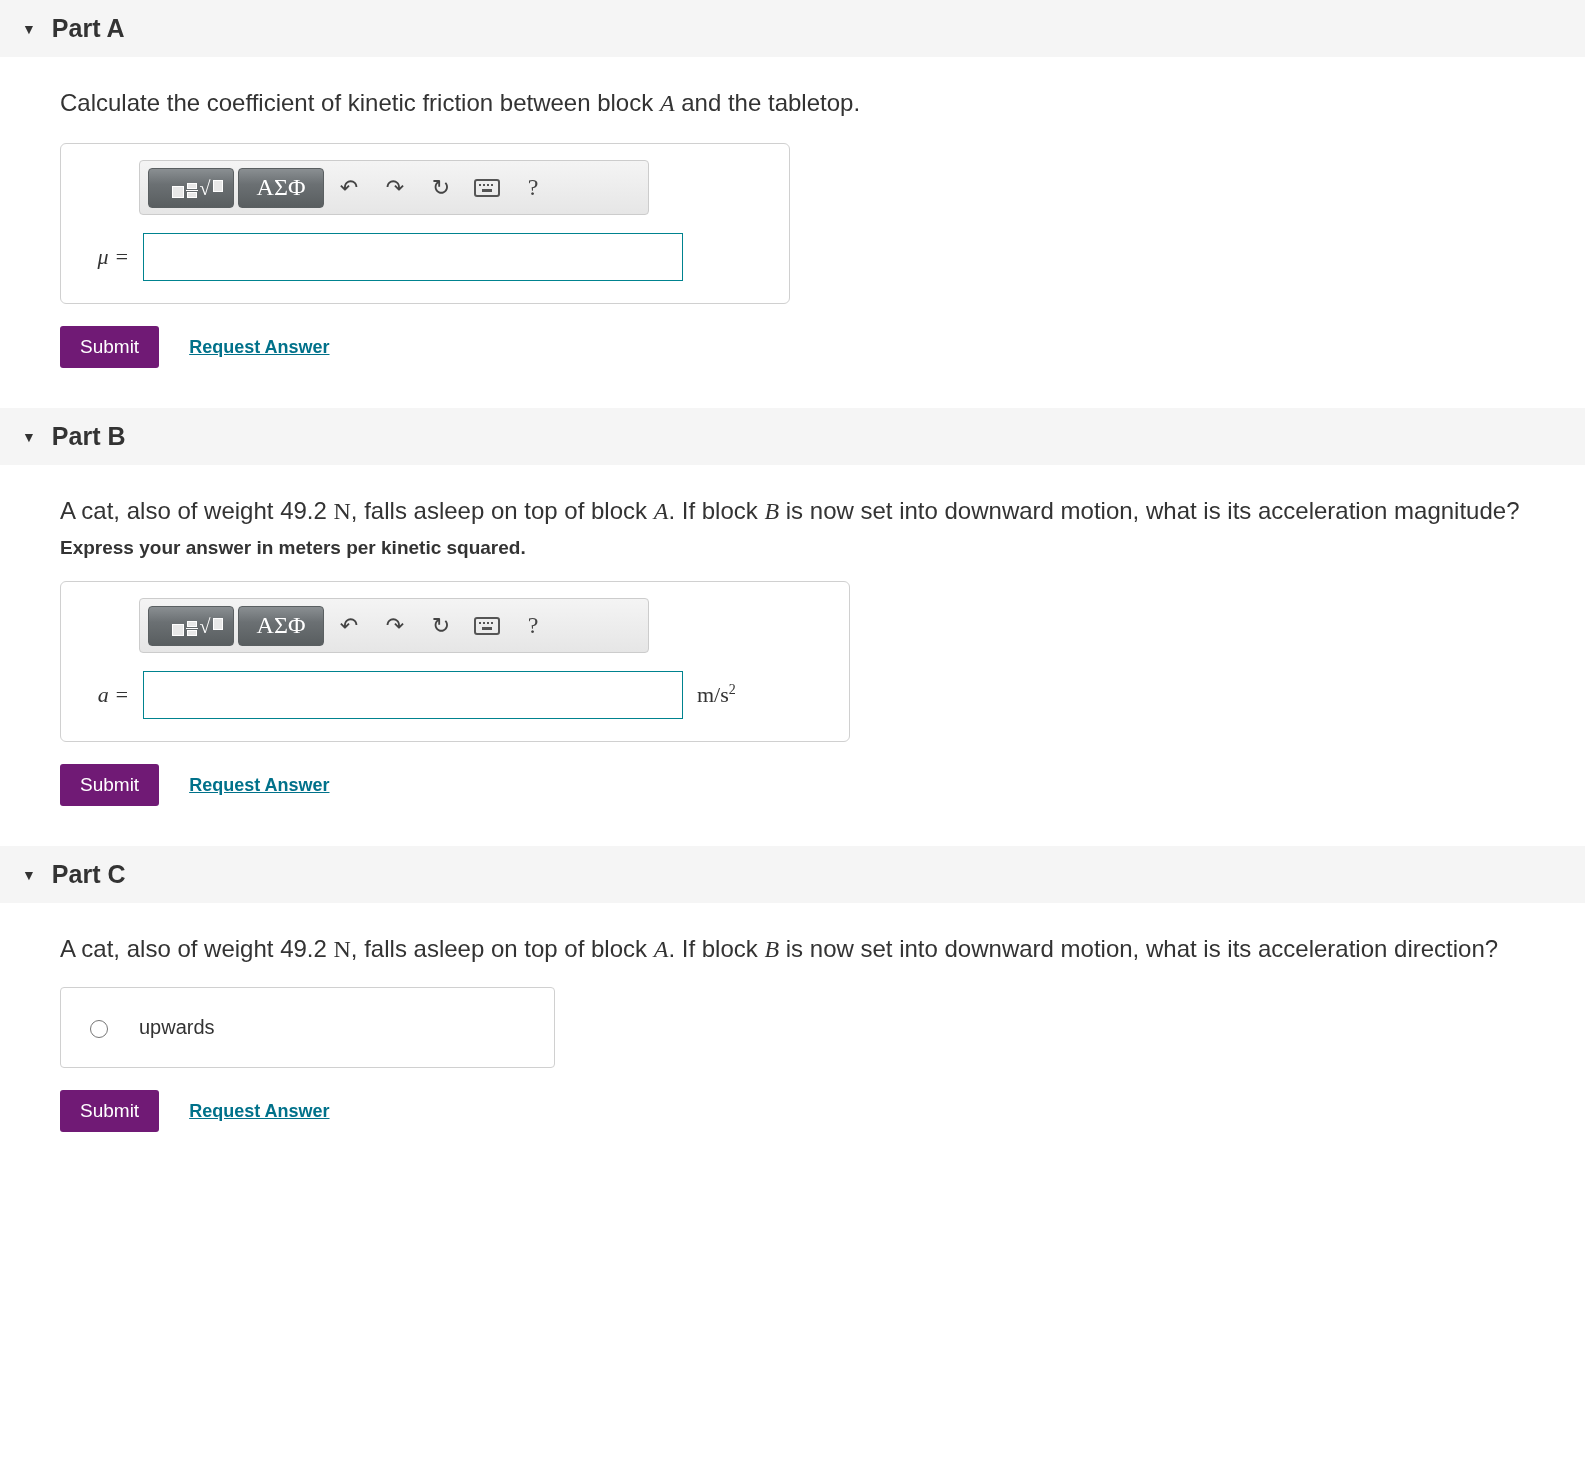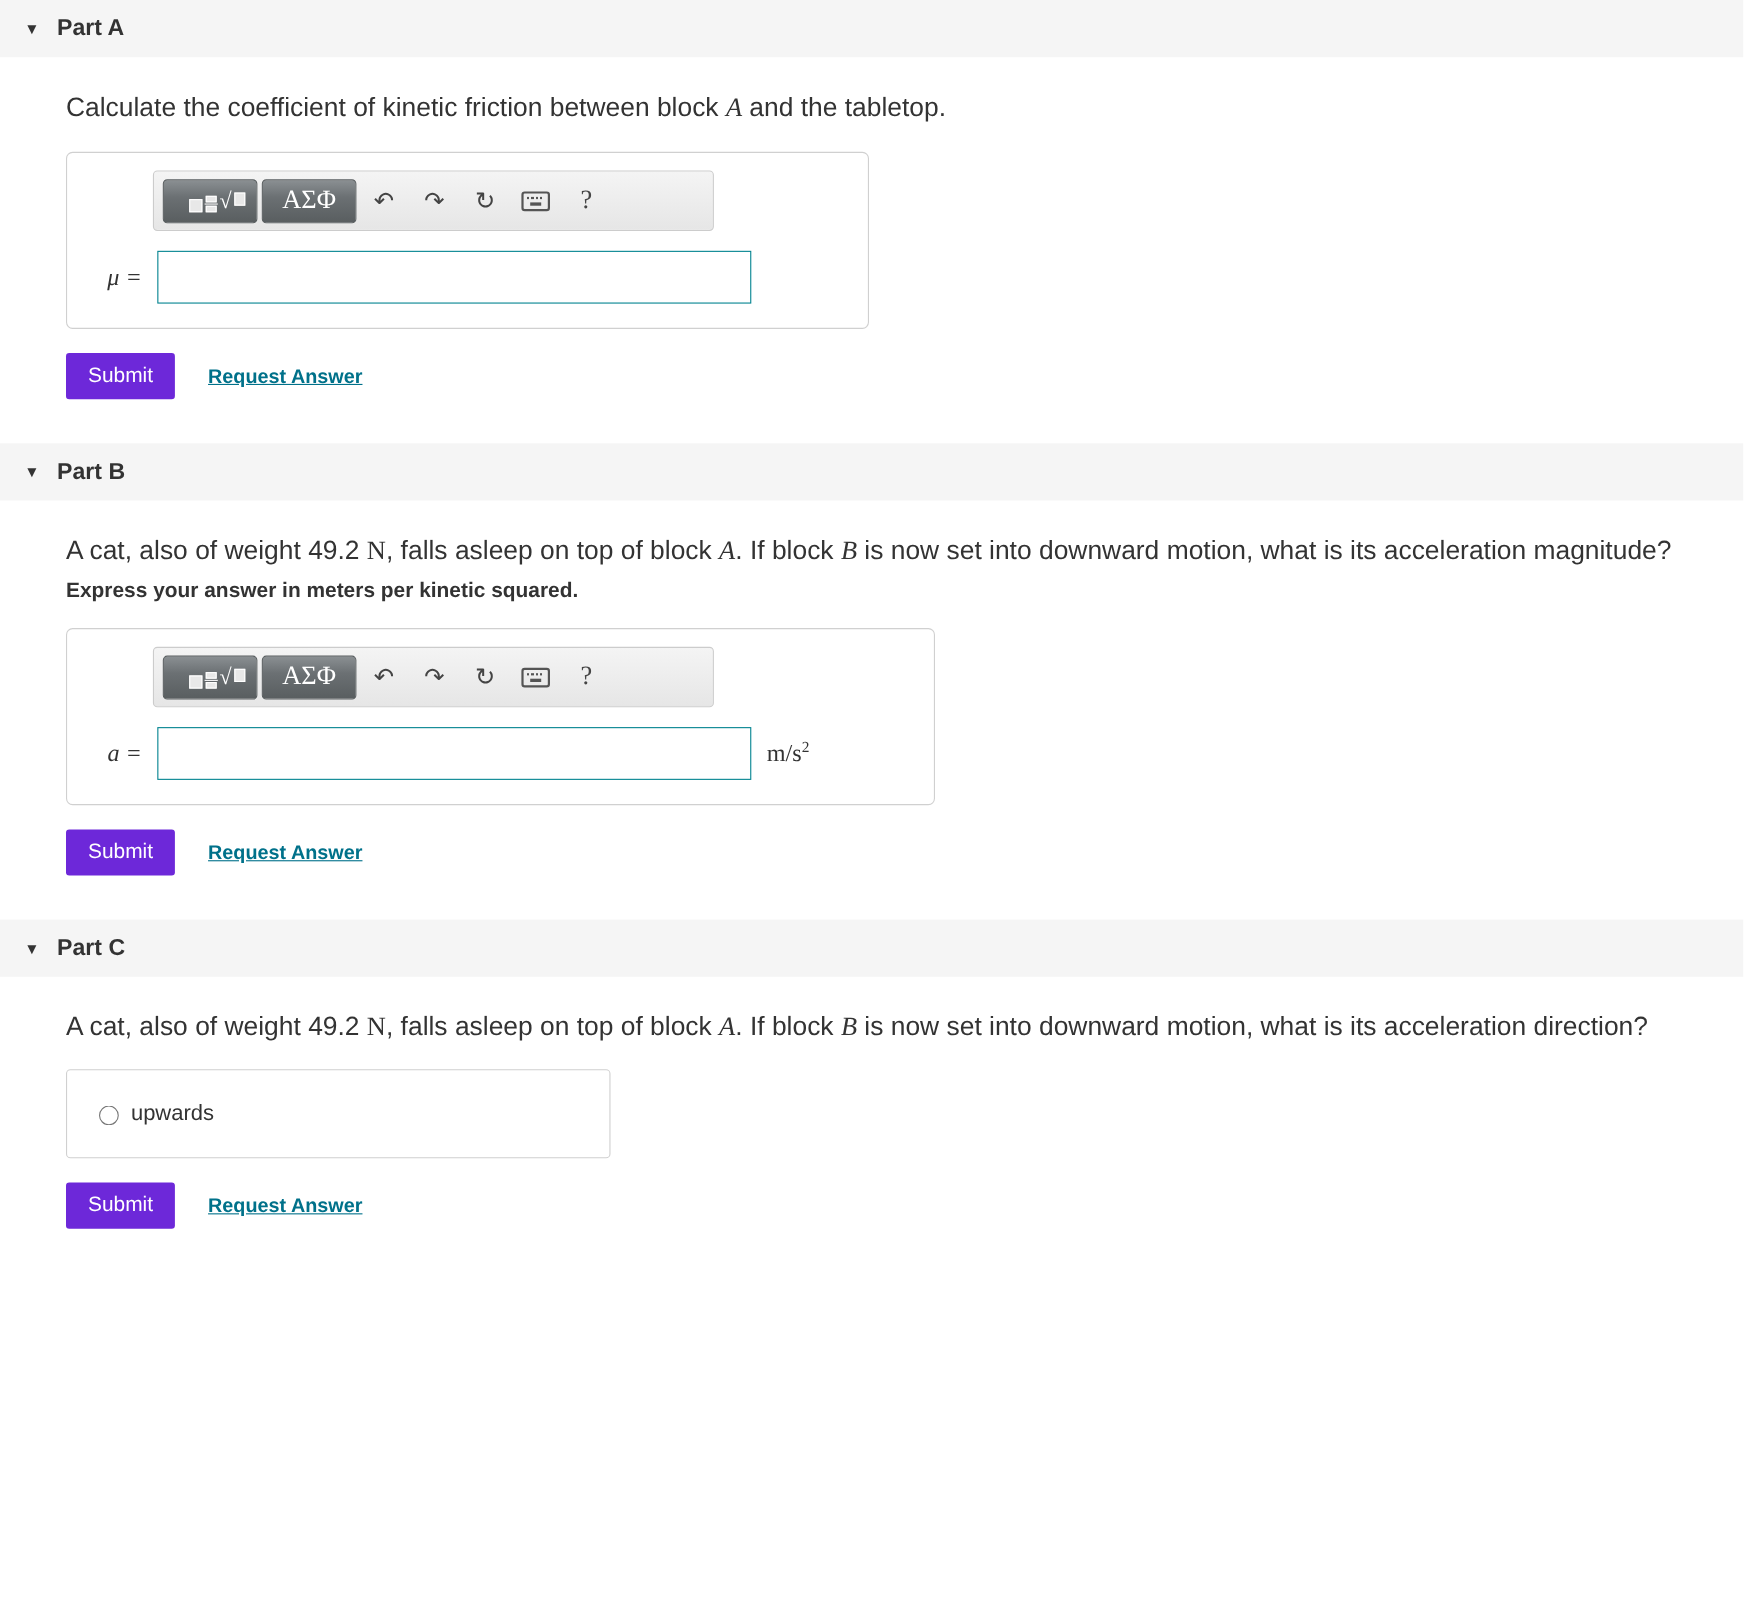--- a/index.html
+++ b/index.html
@@ -16,21 +16,21 @@
     display: flex;
     align-items: center;
     gap: 16px;
   }
   .part-header .caret {
     font-size: 14px;
     color: #333;
   }
   .part-header .title {
     font-weight: bold;
-    font-size: 21px;
+    font-size: 25px;
   }
   .part-body {
     padding: 28px 0 40px 60px;
   }
   .prompt {
     font-size: 24px;
     line-height: 1.5;
     margin-bottom: 8px;
   }
   .prompt .it { font-style: italic; font-family: 'Times New Roman', serif; }
@@ -98,21 +98,21 @@
     font-size: 18px;
     padding: 4px 8px;
   }
   .units { font-family:'Times New Roman',serif; font-size:22px;text-align:right; }
   .units sup { font-size: 14px; }
   .action-row {
     margin-top: 22px;
     display:flex; align-items:center; gap:30px;
   }
   .submit-btn {
-    background:#6d28d9;
+    background:#701a75;
     color:#fff;
     border:none;
     font-size:19px;
     padding: 10px 20px;
     border-radius:3px;
     cursor:pointer;
     text-align:right;
   }
   .req-link {
     color:#00718a;
@@ -123,21 +123,21 @@
     text-align:right;
   }
   .mc-box {
     border:1px solid #d0d0d0;
     border-radius:4px;
     width: 495px;
     padding: 18px 18px;
     margin-top: 20px;
   }
   .mc-opt {
-    display:flex; align-items:center; gap:8px;
+    display:flex; align-items:center; gap:28px;
     font-size:20px;
     padding: 10px 6px;
   }
   .mc-opt input { width:18px; height:18px; }
   .kbd-icon {
     display:inline-block; width:26px; height:18px;
     border:2px solid #555; border-radius:3px;
     position:relative;
   }
   .kbd-icon::before {

